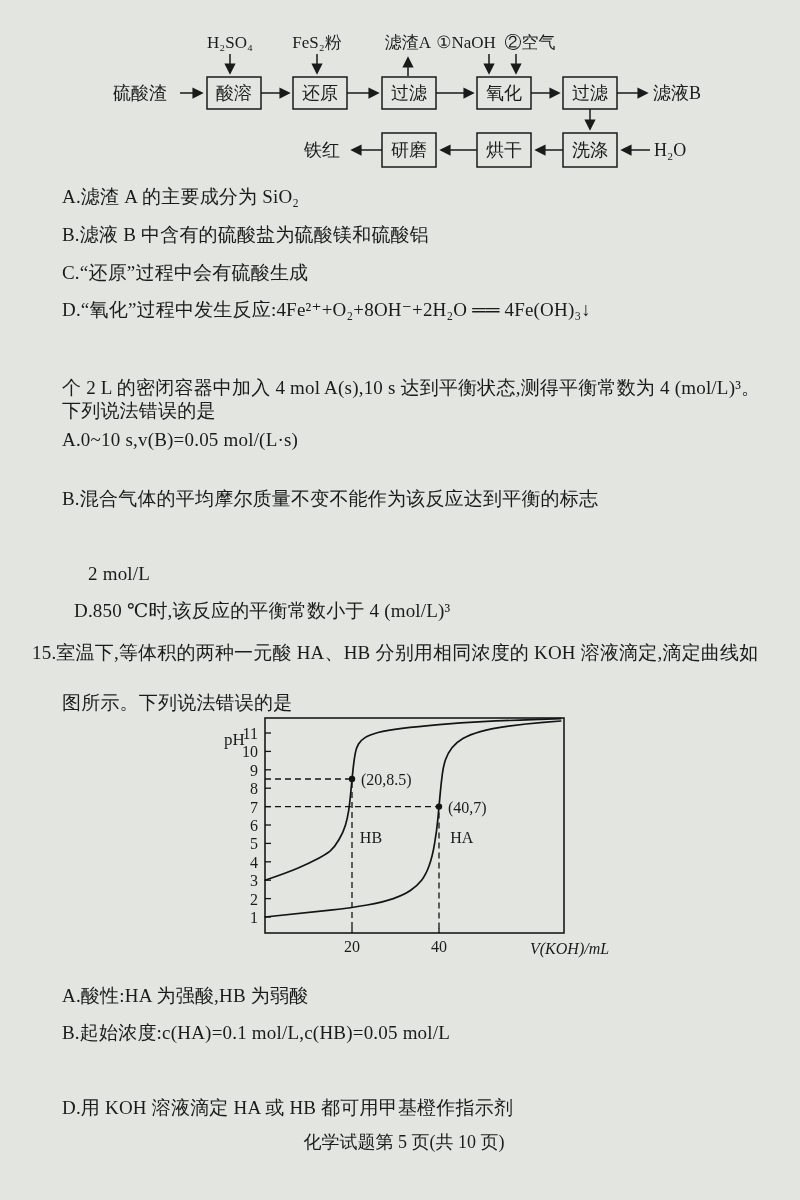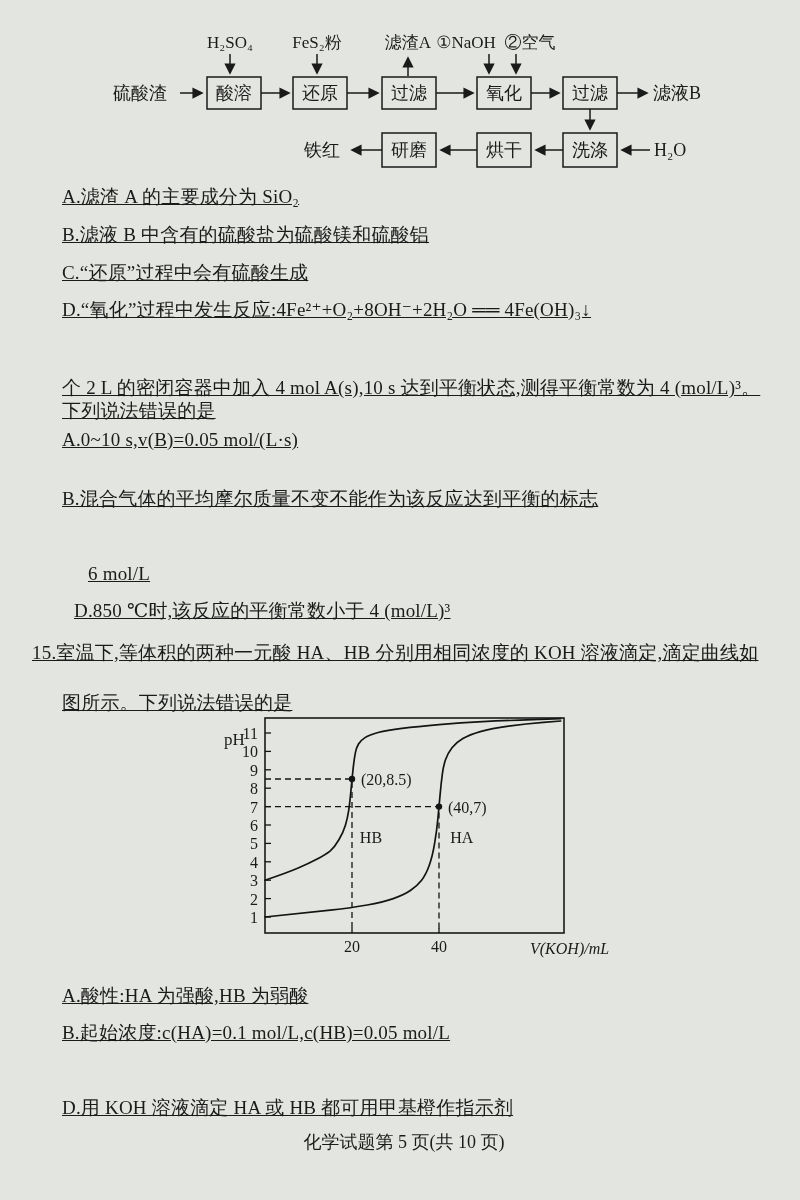--- a/index.html
+++ b/index.html
@@ -1,21 +1,21 @@
 <!DOCTYPE html>
 <html><head>
 <meta charset="utf-8">
 <style>
   html,body{margin:0;padding:0;background:#888;}
   .page{
     position:relative;width:800px;height:1200px;margin:0 auto;
     background:#e3e6e0;color:#1b1b1b;overflow:hidden;
     font-family:"Liberation Serif","DejaVu Serif",serif;
   }
-  .line{position:absolute;white-space:nowrap;font-size:19px;line-height:23px;letter-spacing:.2px;text-decoration:underline;}
+  .line{position:absolute;white-space:nowrap;font-size:19px;line-height:23px;letter-spacing:.2px;}
   .footer{position:absolute;left:4px;width:100%;text-align:center;font-size:18px;}
   svg{position:absolute;overflow:visible;}
   svg text{fill:#1b1b1b;font-family:"Liberation Serif","DejaVu Serif",serif;}
   .fc-top{font-size:17px;}
   .fc-box-label{font-size:18px;}
   .fc-side{font-size:18px;}
   .fc-stroke{stroke:#1a1a1a;stroke-width:1.5;fill:none;}
   .plotbox{fill:none;stroke:#1a1a1a;stroke-width:1.6;}
   .curve{fill:none;stroke:#141414;stroke-width:1.7;stroke-linejoin:round;stroke-linecap:round;}
   .dash{fill:none;stroke:#141414;stroke-width:1.3;stroke-dasharray:6 4;}
@@ -91,21 +91,21 @@
 
   <div class="line" style="left:62px;top:185px">A.滤渣 A 的主要成分为 SiO₂</div>
   <div class="line" style="left:62px;top:223px">B.滤液 B 中含有的硫酸盐为硫酸镁和硫酸铝</div>
   <div class="line" style="left:62px;top:261px">C.“还原”过程中会有硫酸生成</div>
   <div class="line" style="left:62px;top:298px">D.“氧化”过程中发生反应:4Fe²⁺+O₂+8OH⁻+2H₂O ══ 4Fe(OH)₃↓</div>
 
   <div class="line" style="left:62px;top:376px">个 2 L 的密闭容器中加入 4 mol A(s),10 s 达到平衡状态,测得平衡常数为 4 (mol/L)³。</div>
   <div class="line" style="left:62px;top:399px">下列说法错误的是</div>
   <div class="line" style="left:62px;top:428px">A.0~10 s,v(B)=0.05 mol/(L·s)</div>
   <div class="line" style="left:62px;top:487px">B.混合气体的平均摩尔质量不变不能作为该反应达到平衡的标志</div>
-  <div class="line" style="left:88px;top:562px">6 mol/L</div>
+  <div class="line" style="left:88px;top:562px">2 mol/L</div>
   <div class="line" style="left:74px;top:599px">D.850 ℃时,该反应的平衡常数小于 4 (mol/L)³</div>
 
   <div class="line" style="left:32px;top:641px">15.室温下,等体积的两种一元酸 HA、HB 分别用相同浓度的 KOH 溶液滴定,滴定曲线如</div>
   <div class="line" style="left:62px;top:691px">图所示。下列说法错误的是</div>
 
   <svg id="chart" style="left:210px;top:705px" width="420" height="260" viewBox="0 0 420 260">
     <rect class="plotbox" x="55" y="13" width="299" height="215"></rect>
     <text class="ylab" x="14" y="40">pH</text>
     <text class="xlab" x="320" y="249">V(KOH)/mL</text>
     <g id="chart-dyn">

